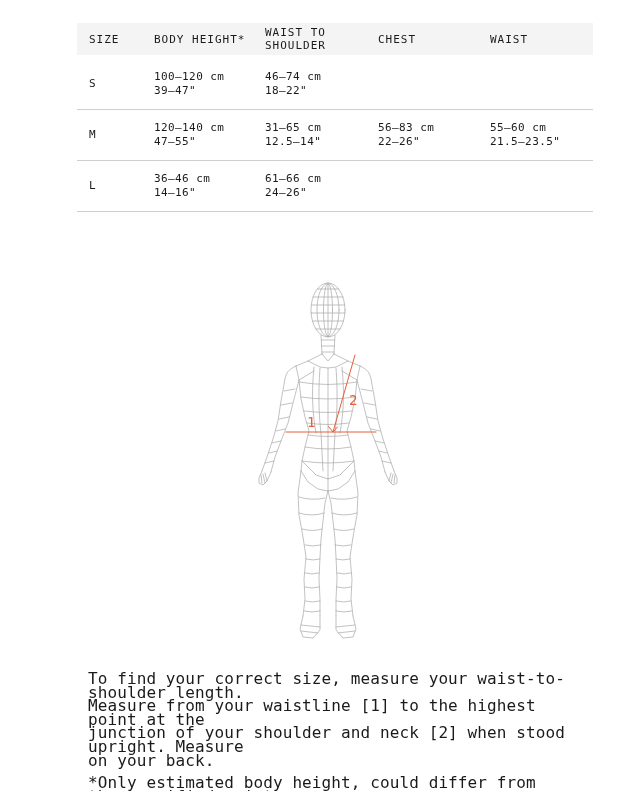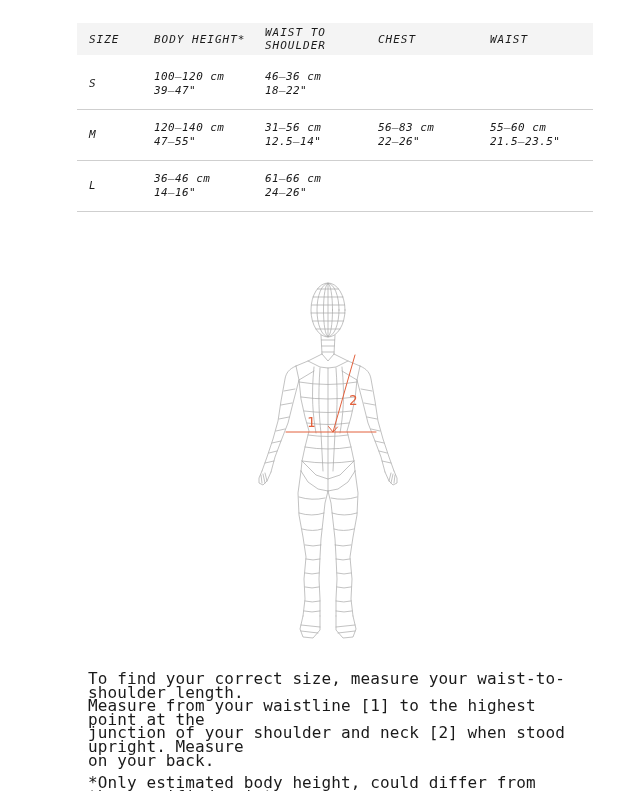--- a/index.html
+++ b/index.html
@@ -6,21 +6,21 @@
   body {
     width: 640px; height: 791px;
     background: #ffffff;
     position: relative;
     font-family: "DejaVu Sans Mono", "Liberation Mono", monospace;
     color: #1a1a1a;
     -webkit-font-smoothing: antialiased;
   }
 
   
-  .size-table { position: absolute; left: 77px; top: 23px; width: 516px; font-style: italic; }
+  .size-table { position: absolute; left: 77px; top: 23px; width: 516px; }
   .thead {
     display: grid;
     grid-template-columns: 65px 111px 113px 112px 1fr;
     background: var(--color-header_bg, #f4f4f4);
     min-height: 32px;
     align-items: center;
   }
   .th {
     font-size: 11px; line-height: 13px;
     letter-spacing: 1px;
@@ -69,33 +69,33 @@
     <div class="th">WAIST</div>
   </div>
 
   <div class="trow first">
     <div class="td size-letter">S</div>
     <div class="td">
       <div>100–120 cm</div>
       <div>39–47"</div>
     </div>
     <div class="td">
-      <div>46–36 cm</div>
+      <div>46–74 cm</div>
       <div>18–22"</div>
     </div>
   </div>
 
   <div class="trow">
     <div class="td size-letter">M</div>
     <div class="td">
       <div>120–140 cm</div>
       <div>47–55"</div>
     </div>
     <div class="td">
-      <div>31–56 cm</div>
+      <div>31–65 cm</div>
       <div>12.5–14"</div>
     </div>
     <div class="td">
       <div>56–83 cm</div>
       <div>22–26"</div>
     </div>
     <div class="td">
       <div>55–60 cm</div>
       <div>21.5–23.5"</div>
     </div>

